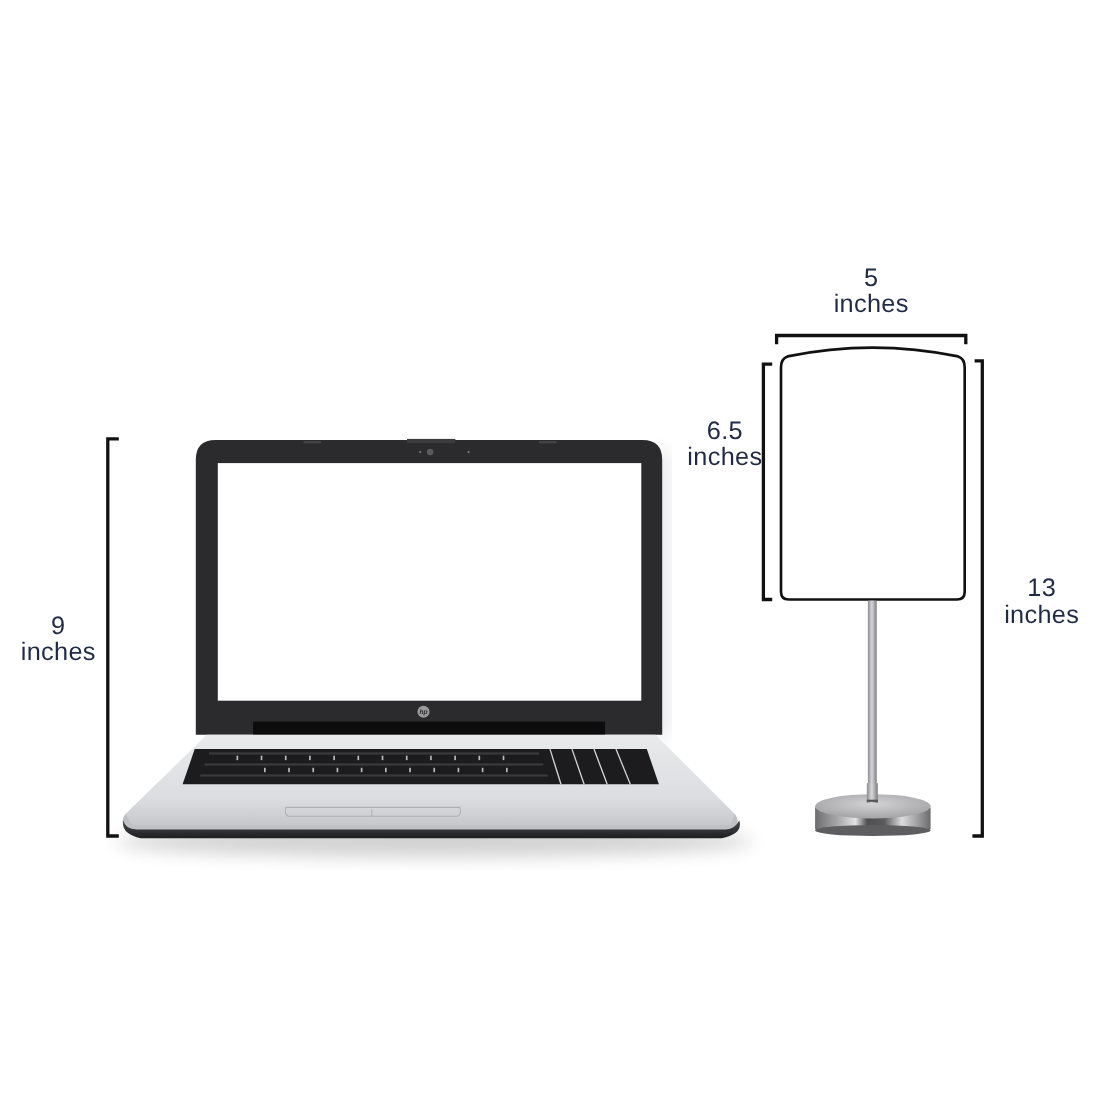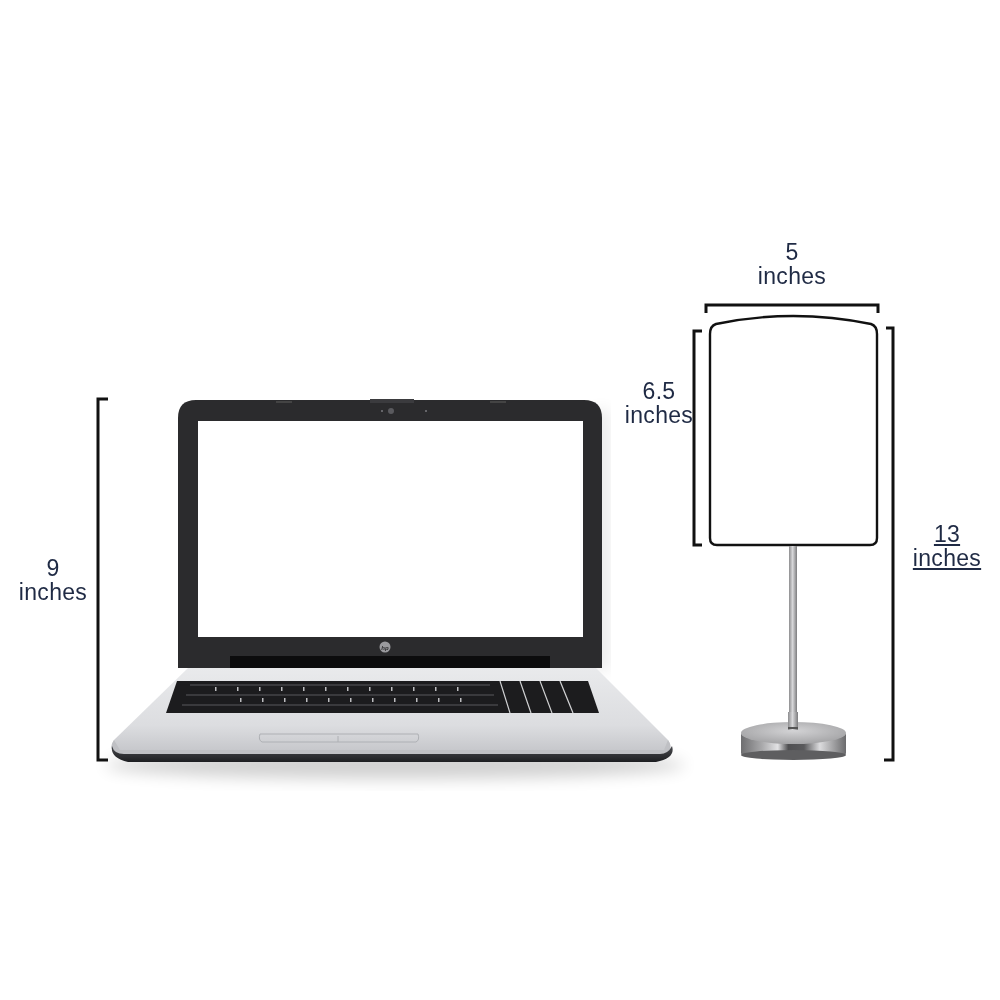--- a/index.html
+++ b/index.html
@@ -150,18 +150,18 @@
   <div class="label" style="left:742px; top:240px; width:100px;">
     <span>5</span>
     <span>inches</span>
   </div>
 
   <div class="label" style="left:616px; top:342px; width:86px;margin-top:37px;">
     <span>6.5</span>
     <span>inches</span>
   </div>
 
-  <div class="label" style="left:902px; top:522px; width:90px;text-decoration:underline;">
+  <div class="label" style="left:902px; top:522px; width:90px;">
     <span>13</span>
     <span>inches</span>
   </div>
 
 </div>
 
 </body></html>

